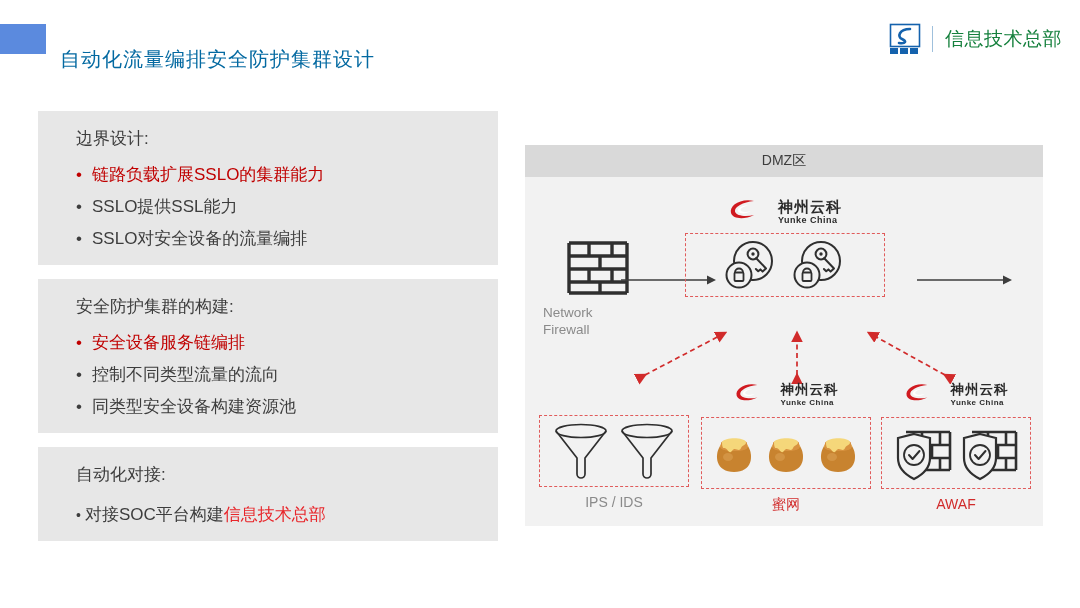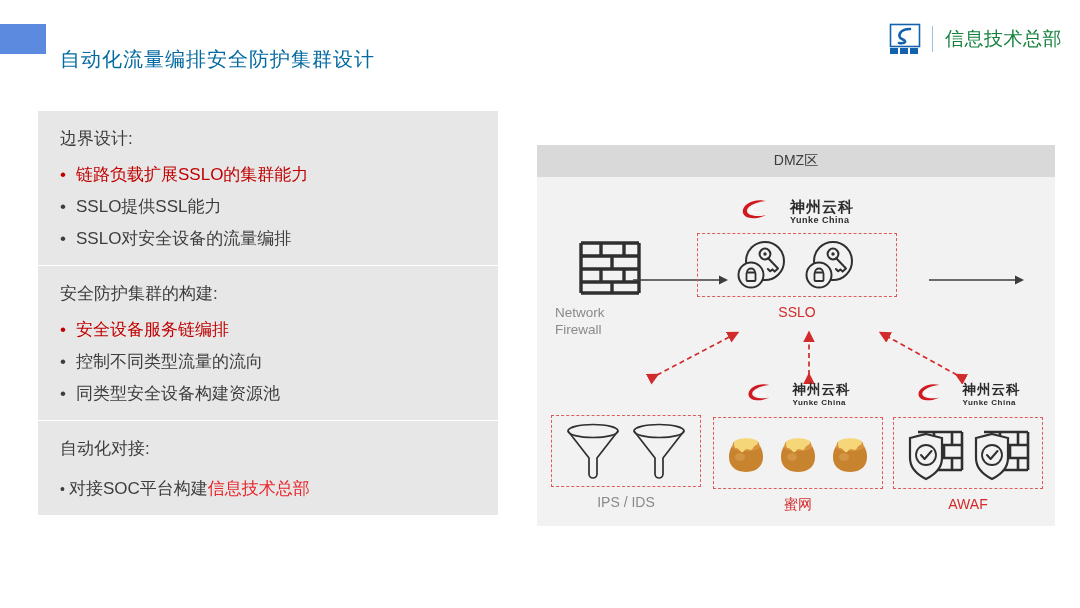--- a/index.html
+++ b/index.html
@@ -38,21 +38,21 @@
   }
   .brand-cn-sub{
     font-size:7.5px;font-weight:bold;color:#4f8fc4;letter-spacing:.6px;
     margin-top:2px;
   }
   .brand-div{width:1px;height:26px;background:#9fc0dc;margin:0 3px;}
   .brand-dept{font-size:19px;color:#15803d;letter-spacing:.5px;}
 
   
   .panels{position:absolute;left:38px;top:111px;width:460px;}
-  .panel{background:#e7e7e7;padding:14px 0 15px 0;margin-bottom:1px;}
+  .panel{background:#e7e7e7;padding:14px 0 15px 16px;margin-bottom:14px;}
   .panel-head{
     font-size:17px;color:#3d3d3d;padding:2px 0 4px 22px;
   }
   .bullets{list-style:none;margin:0;padding:0;}
   .bullet{
     display:flex;align-items:baseline;
     font-size:17px;color:#3d3d3d;
     padding:9px 0 0 22px;
   }
   .bullet .dot{
@@ -60,21 +60,21 @@
   }
   .bullet.red{color:#c00000;}
   .bullet.red .dot{color:#c00000;}
   .bullet .txt{flex:1 1 auto;}
   .bullet.tight{padding-top:13px;}
   .bullet.tight .dot{width:9px;font-size:14px;}
   .em-red{color:#e8252a;}
 
   
   .diagram{
-    position:absolute;left:537px;top:145px;width:518px;height:381px;
+    position:absolute;left:525px;top:145px;width:518px;height:381px;
     background:#f2f2f2;
   }
   .dmz-bar{
     height:32px;background:#d9d9d9;
     display:flex;align-items:center;justify-content:center;
     font-size:14px;color:#3d3d3d;
   }
   .diagram-body{position:relative;height:349px;}
 
   .fw-block{position:absolute;left:18px;top:62px;width:110px;text-align:left;}
@@ -252,21 +252,20 @@
             <circle cx="29" cy="15" r="5.4" fill="none" stroke="#2f2f2f" stroke-width="2"></circle>
             <circle cx="29" cy="15" r="1.7" fill="#2f2f2f"></circle>
             <path d="M32.2 19.2 L42 29.5 L38.6 32.6 L36.4 30.4 L34.2 32.3 L31.9 30" fill="none" stroke="#2f2f2f" stroke-width="2" stroke-linejoin="round" stroke-linecap="round"></path>
             <circle cx="15" cy="36" r="12.5" fill="#f2f2f2" stroke="#2f2f2f" stroke-width="2"></circle>
             <path d="M11 33.5 a4 4 0 0 1 8 0" fill="none" stroke="#2f2f2f" stroke-width="1.8"></path>
             <rect x="10.5" y="33.5" width="9" height="8.5" rx="1" fill="none" stroke="#2f2f2f" stroke-width="1.8"></rect>
           </svg>
         </div>
       </div>
 
-      <div class="cap red">SSLO</div>
     </div>
 
     <div class="arrow-h" style="left:392px;top:97px;">
       <svg width="96" height="12" viewBox="0 0 96 12">
         <line x1="0" y1="6" x2="86" y2="6" stroke="#3d3d3d" stroke-width="1.6"></line>
         <path d="M86 1.5 L95 6 L86 10.5 Z" fill="#3d3d3d"></path>
       </svg>
     </div>
 
     <div style="position:absolute;left:0;top:150px;width:518px;height:62px;">

